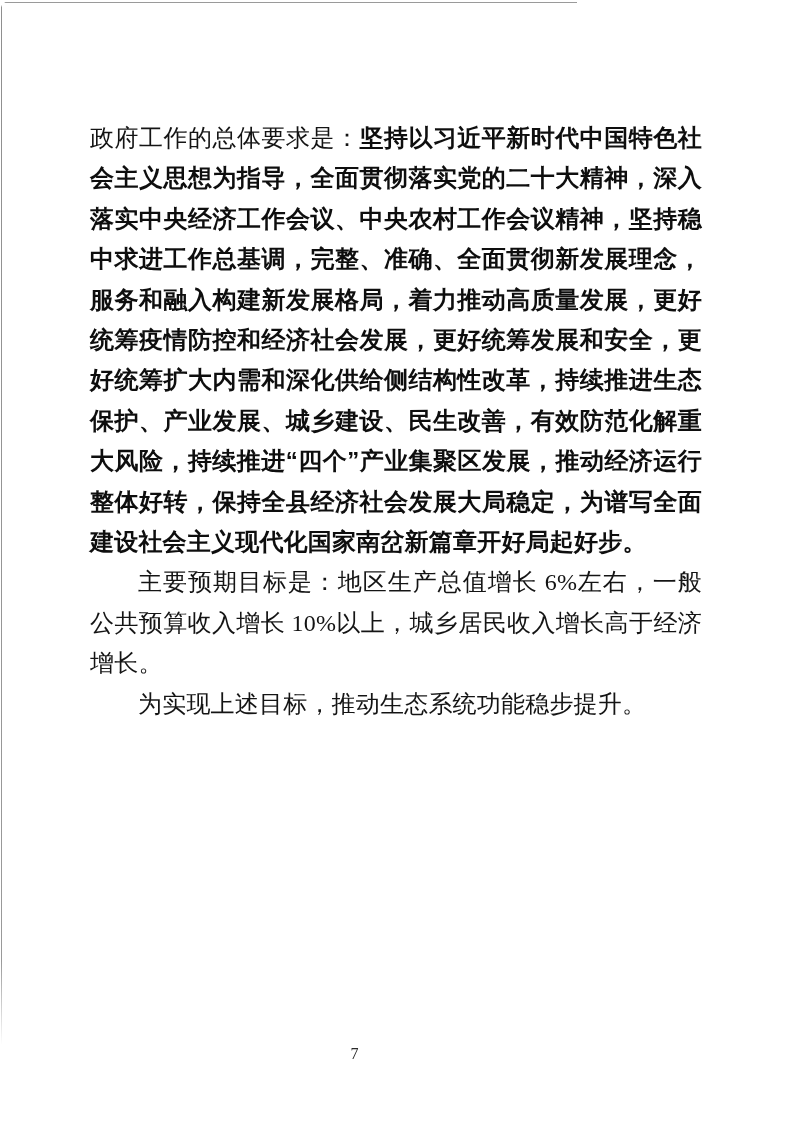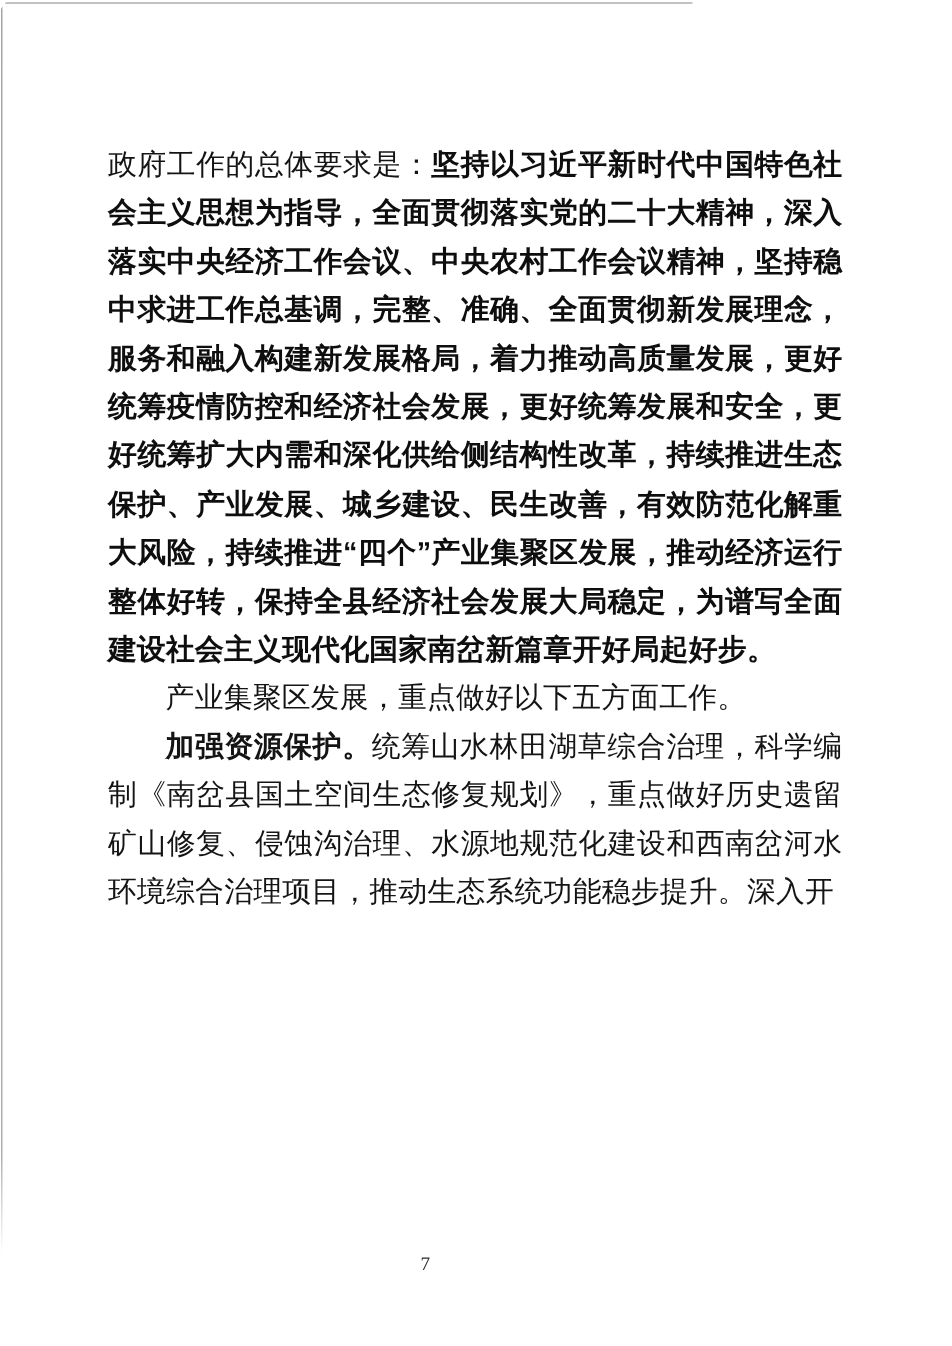--- a/index.html
+++ b/index.html
@@ -82,18 +82,18 @@
 </style>
 </head>
 <body>
 
 <div class="page">
   <div class="scan-edge-left"></div>
   <div class="scan-edge-top"></div>
 
   <div class="doc-body">
       <p class="para"><span class="kaiti">政府工作的总体要求是：</span><span class="heiti-bold">坚持以习近平新时代中国特色社会主义思想为指导，全面贯彻落实党的二十大精神，深入落实中央经济工作会议、中央农村工作会议精神，坚持稳中求进工作总基调，完整、准确、全面贯彻新发展理念，服务和融入构建新发展格局，着力推动高质量发展，更好统筹疫情防控和经济社会发展，更好统筹发展和安全，更好统筹扩大内需和深化供给侧结构性改革，持续推进生态保护、产业发展、城乡建设、民生改善，有效防范化解重大风险，持续推进“四个”产业集聚区发展，推动经济运行整体好转，保持全县经济社会发展大局稳定，为谱写全面建设社会主义现代化国家南岔新篇章开好局起好步。</span></p>
-      <p class="para indent"><span class="kaiti">产业集聚区发展，重点做好以下五方面工作。</span></p>
-      <p class="para indent"><span class="kaiti-bold">加强资源保护。</span><span class="kaiti">统筹山水林田湖草综合治理，科学编制《南岔县国土空间生态修复规划》，重点做好历史遗留矿山修复、侵蚀沟治理、水源地规范化建设和西南岔河水环境综合治理项目，推动生态系统功能稳步提升。深入开</span></p>
+      <p class="para indent"><span class="kaiti">主要预期目标是：地区生产总值增长 6%左右，一般公共预算收入增长 10%以上，城乡居民收入增长高于经济增长。</span></p>
+      <p class="para indent"><span class="kaiti">为实现上述目标，推动生态系统功能稳步提升。</span></p>
     </div>
 
   <div class="page-number">7</div>
 </div>
 
 </body></html>

